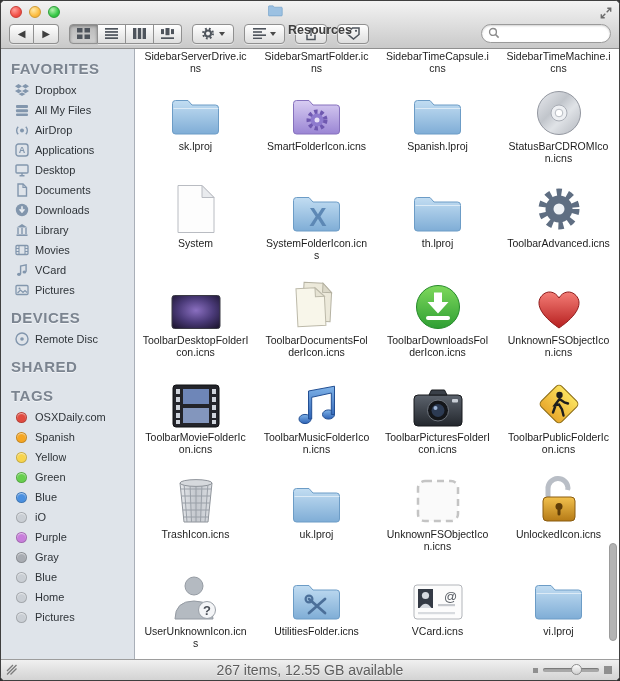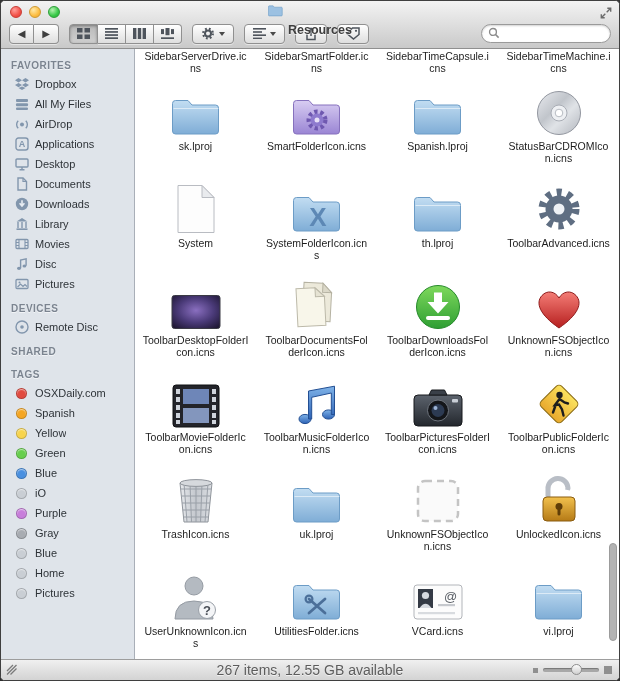--- a/index.html
+++ b/index.html
@@ -33,21 +33,21 @@
   .seg.views button.on { background:linear-gradient(#b9b9b9, #cfcfcf); box-shadow:inset 0 1px 3px rgba(0,0,0,.35); }
   .tbtn { border-radius:4px; gap:4px; }
   .caret { width:0; height:0; border-left:3.5px solid transparent; border-right:3.5px solid transparent; border-top:4px solid #4a4a4a; }
   .search { margin-left:auto; width:130px; height:19px; background:#fff; border:1px solid #9a9a9a; border-radius:10px;
     display:flex; align-items:center; padding:0 6px; gap:4px; box-shadow:inset 0 1px 2px rgba(0,0,0,.18); }
   .search input { border:none; outline:none; width:100%; font-size:11px; background:transparent; font-family:"Liberation Sans",sans-serif; }
 
   
   .content { flex:1; display:flex; min-height:0; }
   .sidebar { width:134px; background:#dfe4ea; border-right:1px solid #a9afb8; padding-top:2px; overflow:hidden; font-size:11px; }
-  .sb-head { font-size:10px; font-weight:700; letter-spacing:.5px; color:#7b8490; padding:9px 0 3px 10px; text-shadow:0 1px 0 rgba(255,255,255,.6); }
+  .sb-head { font-size:15px; font-weight:700; letter-spacing:.5px; color:#7b8490; padding:9px 0 3px 10px; text-shadow:0 1px 0 rgba(255,255,255,.6); }
   .sb-item { height:20px; display:flex; align-items:center; gap:6px; padding-left:13px; color:#2e3338; white-space:nowrap; }
   .sb-ic { width:15px; height:15px; display:flex; align-items:center; justify-content:center; flex:none; }
   .sb-ic.dot { width:11px; height:11px; margin:0 2px; border-radius:50%; border:1px solid rgba(0,0,0,.18);
     box-shadow:inset 0 1px 1px rgba(255,255,255,.55); }
   .sb-lb { overflow:hidden; text-overflow:ellipsis; }
 
   .main { flex:1; background:#fff; position:relative; overflow:hidden; }
   .clip-row { display:grid; grid-template-columns:repeat(4,1fr); height:27px; overflow:hidden; }
   .cell.clipped { position:relative; overflow:hidden; }
   .cell.clipped .cl { position:absolute; bottom:2px; left:50%; transform:translateX(-50%); }
@@ -276,21 +276,21 @@
           <span class="sb-lb">Movies</span>
         </div>
         <div class="sb-item">
           <span class="sb-ic">
             <svg width="14" height="14" viewBox="0 0 14 14">
               <ellipse cx="4" cy="11.3" rx="2" ry="1.6" fill="#8296ad"></ellipse>
               <path d="M5.6 11.3V3l5.5-1.2v7" fill="none" stroke="#8296ad" stroke-width="1.4"></path>
               <ellipse cx="9.4" cy="9" rx="1.9" ry="1.5" fill="#8296ad"></ellipse>
             </svg>
           </span>
-          <span class="sb-lb">Disc</span>
+          <span class="sb-lb">VCard</span>
         </div>
         <div class="sb-item">
           <span class="sb-ic">
             <svg width="14" height="14" viewBox="0 0 14 14">
               <rect x="1" y="2.5" width="12" height="9" rx="1" fill="none" stroke="#8296ad" stroke-width="1.3"></rect>
               <circle cx="4.5" cy="5.5" r="1" fill="#8296ad"></circle>
               <path d="M2.5 10l3-3 2.5 2.5 2-2 2 2" fill="none" stroke="#8296ad" stroke-width="1.2"></path>
             </svg>
           </span>
           <span class="sb-lb">Pictures</span>

